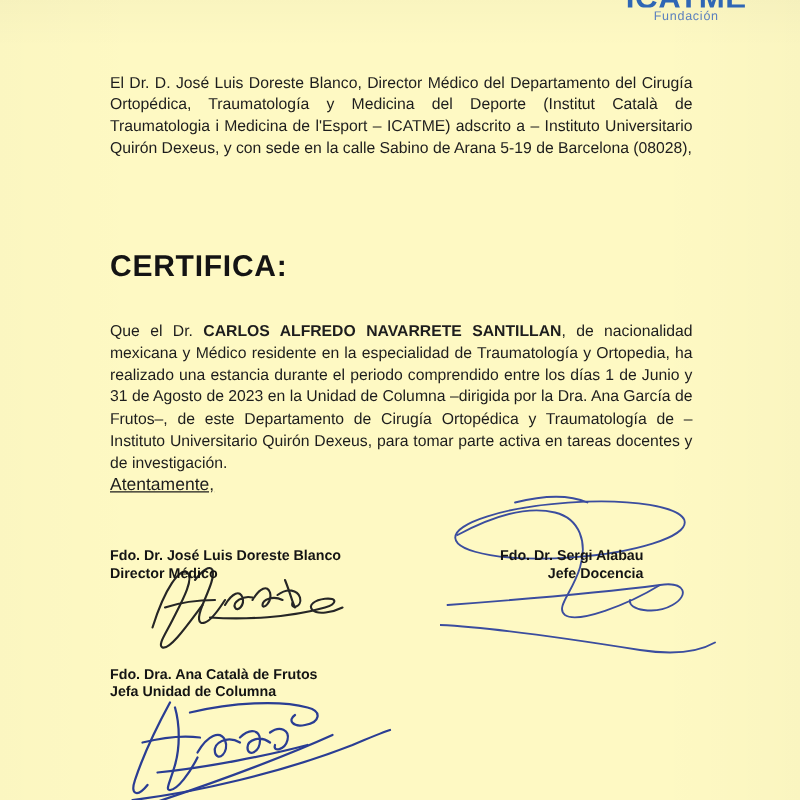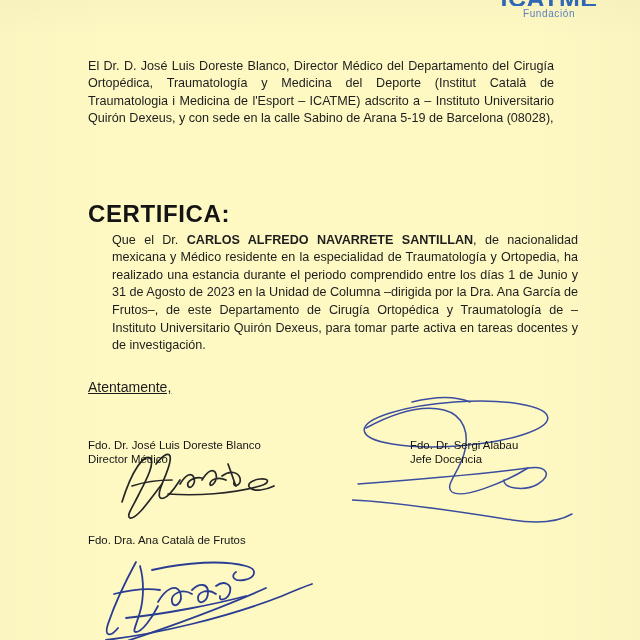--- a/index.html
+++ b/index.html
@@ -66,39 +66,39 @@
   #intro-paragraph { top: 45px; }
   #certifica-heading {
     position: absolute;
     left: 88px;
     top: 184px;
     font-size: 24px;
     font-weight: bold;
     letter-spacing: 0.6px;
     color: #141414;
   }
-  #certify-paragraph { top: 219px; margin-left: 24px; }
+  #certify-paragraph { top: 244px; }
   #closing-salutation {
     position: absolute;
     left: 88px;
     top: 365px;
     font-size: 14px;
     color: #1d1d1d;
     text-decoration: underline;
   }
   .sig-block {
     position: absolute;
     font-size: 11.4px;
-    font-weight: normal;
+    font-weight: bold;
     line-height: 14px;
     color: #141414;
     z-index: 3;
   }
   #signature-block-doreste { left: 88px; top: 438px; }
-  #signature-block-alabau  { left: 410px; top: 438px; }
+  #signature-block-alabau  { left: 400px; top: 438px; text-align: right; }
   #signature-block-frutos  { left: 88px; top: 533px; }
   .sig-name { display: block; white-space: nowrap; }
   .sig-role { display: block; white-space: nowrap; }
   .ink {
     position: absolute;
     pointer-events: none;
     z-index: 2;
   }
   #ink-doreste { left: 110px; top: 440px; }
   #ink-alabau  { left: 352px; top: 388px; }
@@ -171,15 +171,16 @@
       <path d="M120 38 C128 32, 136 36, 134 44 C132 52, 122 54, 124 48"></path>
       <path d="M56 22 C90 14, 128 12, 150 18 C162 21, 160 30, 148 32 C138 34, 134 28, 140 24"></path>
       <path d="M10 92 C60 86, 130 70, 186 48 C200 42, 210 38, 216 36"></path>
       <path d="M22 96 C70 80, 130 58, 170 40"></path>
       <path d="M30 70 C70 66, 120 56, 150 48"></path>
     </g>
   </svg>
 
   <div class="sig-block" id="signature-block-frutos">
     <span class="sig-name">Fdo. Dra. Ana Català de Frutos</span>
+    <span class="sig-role">Jefa Unidad de Columna</span>
   </div>
 
 </div>
 
 </body></html>

